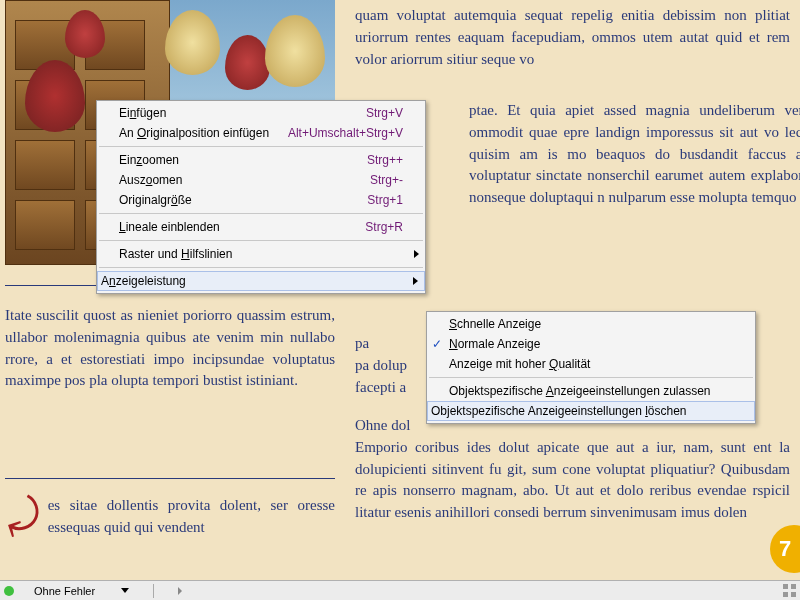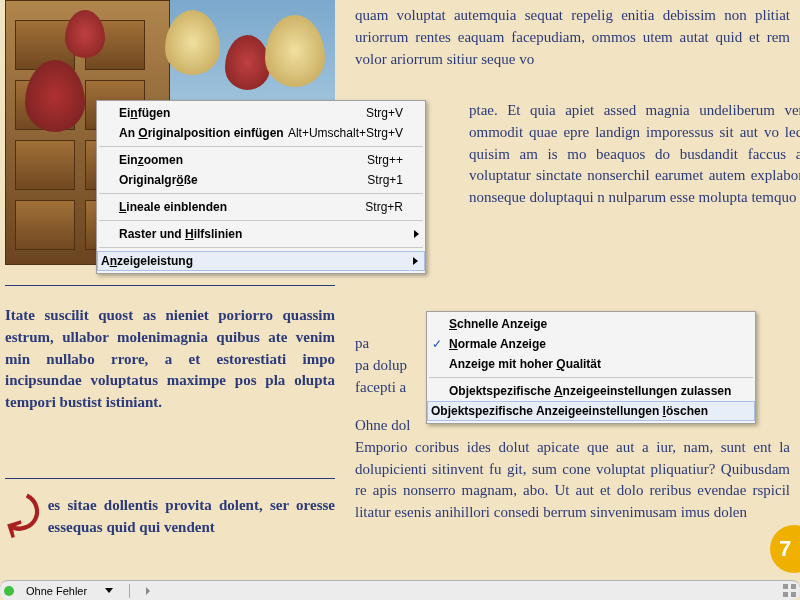--- a/index.html
+++ b/index.html
@@ -12,21 +12,21 @@
 }
 .page { position: relative; width: 100%; height: 100%; }
 .col-left, .col-right {
   position: absolute; top: 0;
   font-family: Georgia, serif;
   font-size: 15px;
   line-height: 1.45;
   color: #2a3a7a;
   text-align: justify;
 }
-.col-left { left: 5px; width: 330px; font-weight: bold; }
+.col-left { left: 5px; width: 330px; }
 .col-right { left: 355px; width: 435px; }
 .para { margin-bottom: 12px; }
 .drop-para { position: absolute; left: 5px; top: 490px; width: 330px; }
 .dropcap {
   float: left;
   font-family: serif;
   font-size: 44px;
   color: #a82020;
   margin-right: 6px;
   line-height: 1;
@@ -78,23 +78,23 @@
 .m-main { left: 96px; top: 100px; width: 330px; }
 .m-sub  { left: 426px; top: 311px; width: 330px; }
 .m-item {
   display: flex;
   align-items: center;
   padding: 3px 22px 3px 22px;
   white-space: nowrap;
   position: relative;
 }
 .m-item.hover { background: #e8eef8; border: 1px solid #aac0e8; padding: 2px 3px; }
-.m-label { flex: 1; font-weight: bold; }
+.m-label { flex: 1; }
 .m-label u { text-decoration: underline; }
-.m-short { color: #000000; }
+.m-short { color: #701a75; }
 .m-sep { height: 0; border-top: 1px solid #c8c8c8; margin: 3px 2px; }
 .m-arrow {
   position: absolute; right: 6px; top: 50%; transform: translateY(-50%);
   width: 0; height: 0;
   border-left: 5px solid #000;
   border-top: 4px solid transparent;
   border-bottom: 4px solid transparent;
 }
 .m-check {
   position: absolute; left: 5px; top: 50%; transform: translateY(-50%);
@@ -105,23 +105,22 @@
 
 .status {
   position: absolute; left: 0; bottom: 0;
   width: 100%; height: 20px;
   background: #ececec;
   border-top: 1px solid #b0b0b0;
   display: flex;
   align-items: center;
   font-size: 11px;
   color: #000;
-  gap: 12px;
+  gap: 20px;
   padding: 0 4px;
-  border-radius: 8px;
 }
 .status .dot {
   width: 10px; height: 10px; border-radius: 50%;
   background: #40c040;
 }
 .status .drop {
   width: 0; height: 0;
   border-left: 4px solid transparent;
   border-right: 4px solid transparent;
   border-top: 5px solid #000;
@@ -221,20 +220,24 @@
       <div class="m-item">
         <span class="m-label">An <u>O</u>riginalposition einfügen</span>
         <span class="m-short">Alt+Umschalt+Strg+V</span>
       </div>
       <div class="m-sep"></div>
       <div class="m-item">
         <span class="m-label">Ein<u>z</u>oomen</span>
         <span class="m-short">Strg++</span>
       </div>
       <div class="m-item">
+        <span class="m-label">Ausz<u>o</u>omen</span>
+        <span class="m-short">Strg+-</span>
+      </div>
+      <div class="m-item">
         <span class="m-label">Originalgr<u>ö</u>ße</span>
         <span class="m-short">Strg+1</span>
       </div>
       <div class="m-sep"></div>
       <div class="m-item">
         <span class="m-label"><u>L</u>ineale einblenden</span>
         <span class="m-short">Strg+R</span>
       </div>
       <div class="m-sep"></div>
       <div class="m-item">

